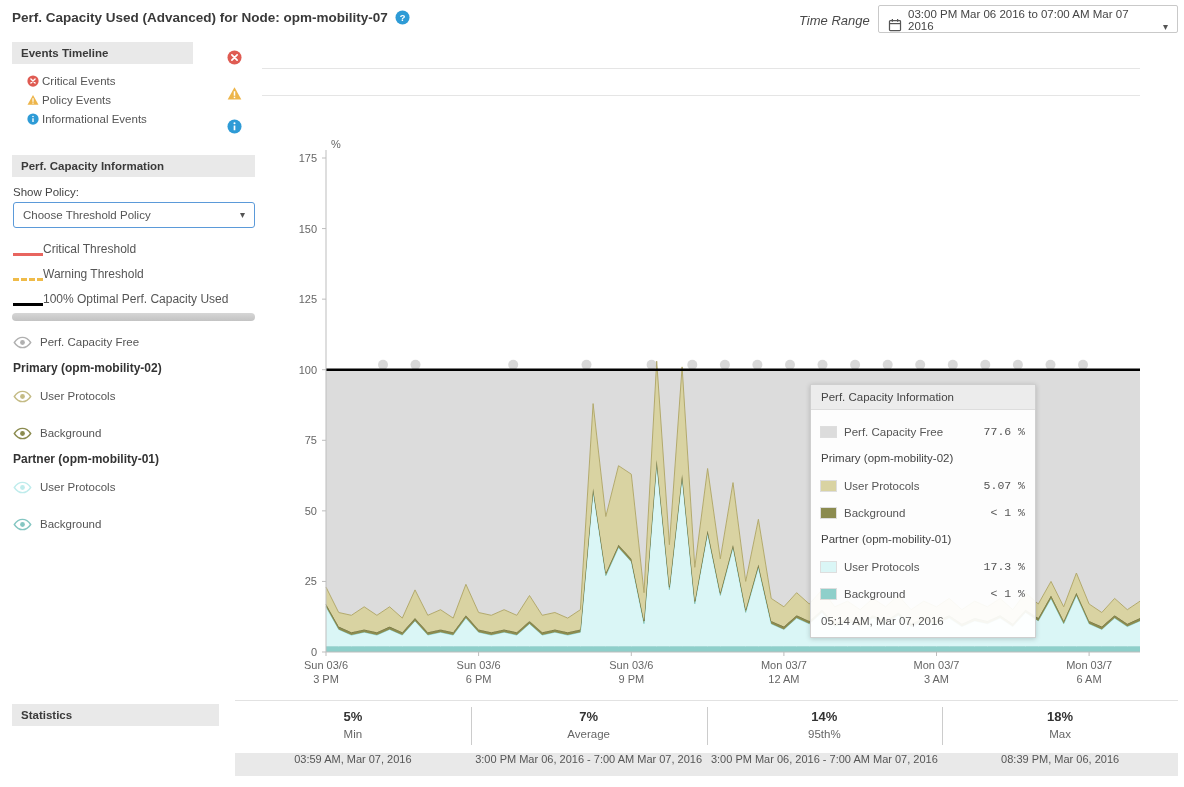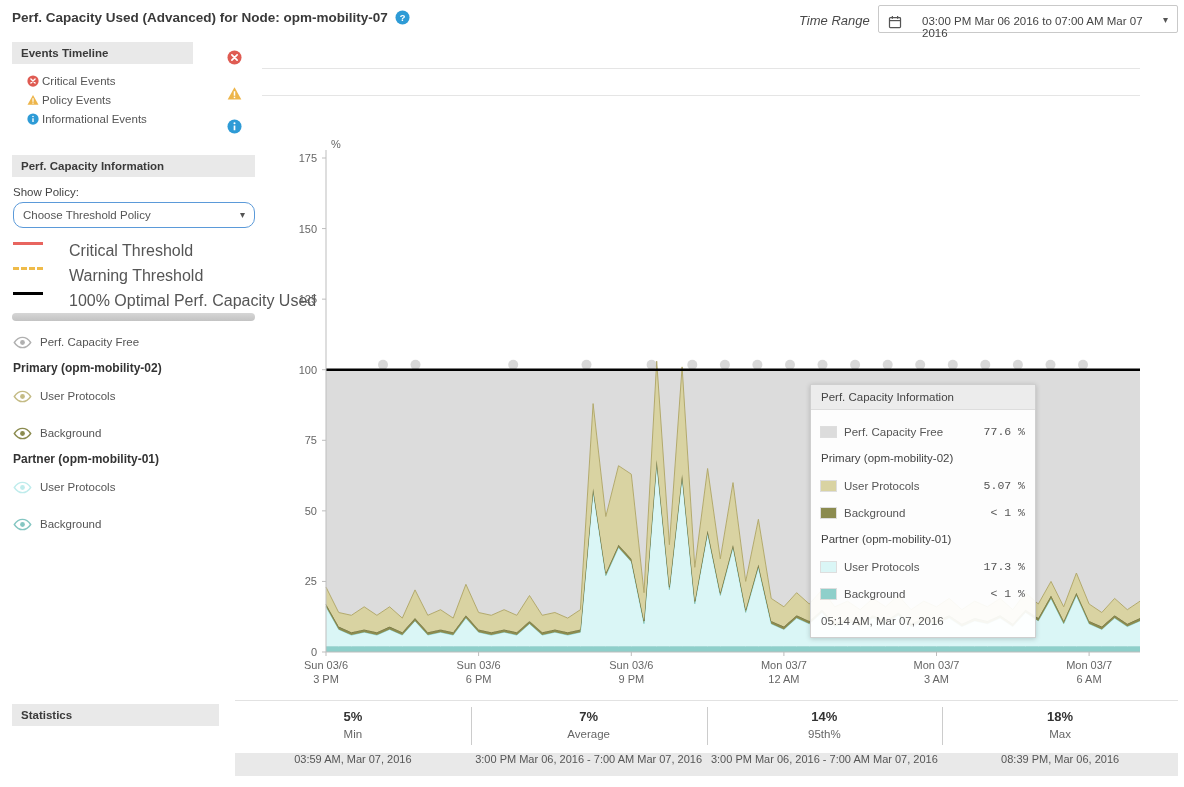--- a/index.html
+++ b/index.html
@@ -18,21 +18,21 @@
     font-size:13.5px; font-weight:bold; color:#3a3a3a;
     display:flex; align-items:center; gap:7px;
   }
   .help-icon { display:inline-flex; width:15px; height:15px; cursor:pointer; }
   .help-icon svg { width:15px; height:15px; }
 
   .tr-label { position:absolute; left:799px; top:13px; font-size:13px; color:#4a4a4a;font-style:italic; }
   .tr-button {
     position:absolute; left:878px; top:5px; width:300px; height:28px;
     border:1px solid #c9c9c9; border-radius:2px; background:#fff;
-    display:flex; align-items:flex-start; gap:20px; padding:9px 9px;
+    display:flex; align-items:flex-end; gap:6px; padding:0 9px;
     font-family:"Liberation Sans", sans-serif; font-size:11.5px; color:#444;
     cursor:pointer;
   }
   .tr-button .cal { display:inline-flex; color:#555; }
   .tr-button .cal svg { width:14px; height:14px; }
   .tr-button .tr-text { flex:1; text-align:left; }
   .caret { color:#555; font-size:10px; line-height:1; }
 
   
   .sec-header {
@@ -55,28 +55,28 @@
 
   
   .marker { position:absolute; left:227px; display:inline-flex; cursor:pointer; }
   .marker svg { width:15px; height:15px; }
   .lane-line { position:absolute; left:262px; width:878px; height:1px; background:#e5e5e5; }
 
   
   .show-policy { position:absolute; left:13px; top:186px; font-size:11.5px; color:#444; }
   .policy-select {
     position:absolute; left:13px; top:202px; width:242px; height:26px;
-    border:1px solid #5b9ad9; border-radius:10px; background:#fff;
+    border:1px solid #5b9ad9; border-radius:3px; background:#fff;
     display:flex; align-items:center; justify-content:space-between;
     padding:0 9px; font-size:11.5px; color:#555; cursor:pointer;
   }
   .thr-row {
     position:absolute; left:13px; height:14px;
-    display:flex; align-items:flex-start; gap:26px;
-    font-size:16px; color:#555;
+    display:flex; align-items:flex-end; gap:0;
+    font-size:12px; color:#555;
   }
   .line-swatch { width:30px; height:0; border-top:3px solid currentColor; }
   .line-swatch.dashed { border-top-style:dashed; }
   .line-swatch.black { border-top-width:3px; }
 
   .scroll-divider {
     position:absolute; left:12px; top:313px; width:243px; height:8px;
     border-radius:4px; background:linear-gradient(#d6d6d6,#c3c3c3);
     cursor:pointer;
   }

